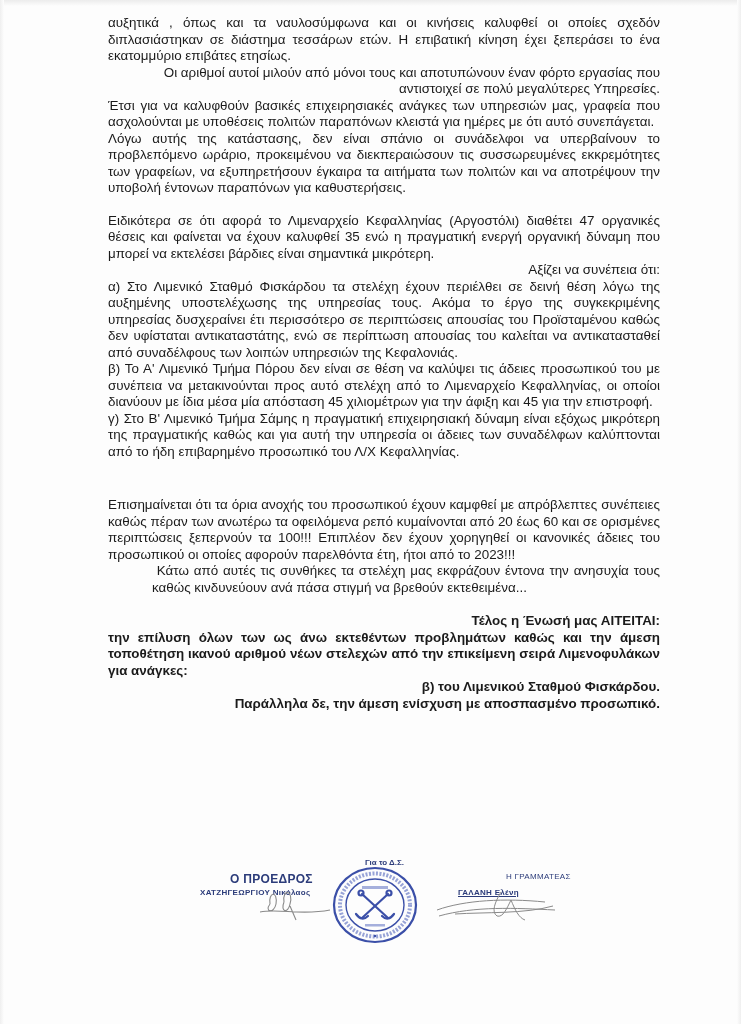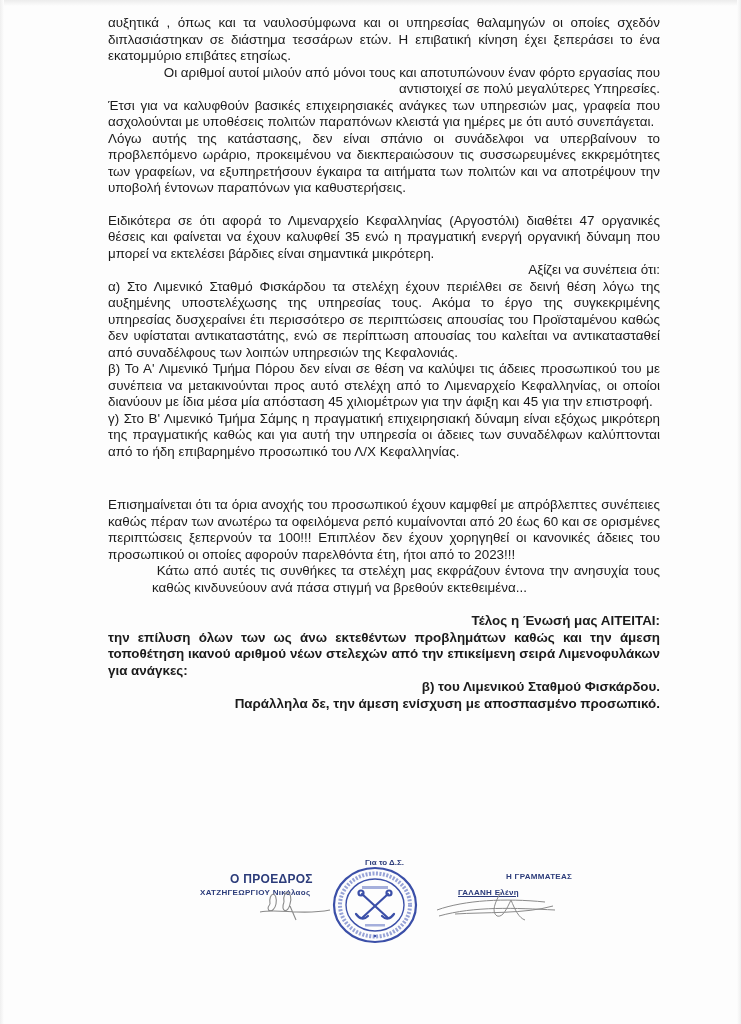--- a/index.html
+++ b/index.html
@@ -37,41 +37,41 @@
   .sig-for-board {
     position: absolute; left: 165px; top: 0; font-size: 8px; font-weight: bold; color: #2c3c7a;
   }
   .sig-president-title {
     position: absolute; left: 30px; top: 14px; font-size: 12px; font-weight: bold; color: #2c3c7a; letter-spacing: 0.3px;
   }
   .sig-president-name {
     position: absolute; left: 0; top: 30px; font-size: 8px; font-weight: bold; color: #2c3c7a; letter-spacing: 0.3px;
   }
   .sig-secretary-title {
-    position: absolute; left: 258px; top: 14px; font-size: 8px; font-weight: bold; color: #2c3c7a; letter-spacing: 0.3px; padding-left: 48px;
+    position: absolute; left: 258px; top: 14px; font-size: 8px; font-weight: normal; color: #2c3c7a; letter-spacing: 0.3px; padding-left: 48px;
   }
   .sig-secretary-name {
     position: absolute; left: 258px; top: 30px; font-size: 8px; font-weight: bold; color: #2c3c7a; letter-spacing: 0.3px;
     text-decoration: underline;
   }
   .stamp {
     position: absolute; left: 132px; top: 6px; width: 86px; height: 80px;
   }
   .scribble-president { position: absolute; left: 50px; top: 24px; width: 90px; height: 40px; }
   .scribble-secretary { position: absolute; left: 235px; top: 26px; width: 130px; height: 40px; }
 </style>
 </head>
 <body>
 
 <div class="page-edge-top"></div>
 <div class="page-edge-left"></div>
 <div class="page-edge-right"></div>
 
 <div class="content">
-  <p class="para">αυξητικά , όπως και τα ναυλοσύμφωνα και οι υπηρεσίας θαλαμηγών οι οποίες σχεδόν διπλασιάστηκαν σε διάστημα τεσσάρων ετών. Η επιβατική κίνηση έχει ξεπεράσει το ένα εκατομμύριο επιβάτες ετησίως.</p>
+  <p class="para">αυξητικά , όπως και τα ναυλοσύμφωνα και οι κινήσεις καλυφθεί οι οποίες σχεδόν διπλασιάστηκαν σε διάστημα τεσσάρων ετών. Η επιβατική κίνηση έχει ξεπεράσει το ένα εκατομμύριο επιβάτες ετησίως.</p>
   <p class="para last-left">Οι αριθμοί αυτοί μιλούν από μόνοι τους και αποτυπώνουν  έναν φόρτο εργασίας που αντιστοιχεί σε πολύ μεγαλύτερες Υπηρεσίες.</p>
   <p class="para">Έτσι για να καλυφθούν βασικές επιχειρησιακές ανάγκες των υπηρεσιών μας, γραφεία που ασχολούνται με υποθέσεις πολιτών παραπόνων κλειστά για ημέρες με ότι αυτό συνεπάγεται.</p>
   <p class="para">Λόγω αυτής της κατάστασης, δεν είναι σπάνιο οι συνάδελφοι να υπερβαίνουν το προβλεπόμενο ωράριο, προκειμένου να διεκπεραιώσουν τις συσσωρευμένες εκκρεμότητες των γραφείων, να εξυπηρετήσουν έγκαιρα τα αιτήματα των πολιτών και να αποτρέψουν την υποβολή έντονων παραπόνων για καθυστερήσεις.</p>
 
   <div class="gap"></div>
 
   <p class="para">Ειδικότερα σε ότι αφορά το Λιμεναρχείο Κεφαλληνίας (Αργοστόλι) διαθέτει 47 οργανικές θέσεις και φαίνεται να έχουν καλυφθεί 35 ενώ η πραγματική ενεργή οργανική δύναμη που μπορεί να εκτελέσει βάρδιες είναι σημαντικά μικρότερη.</p>
   <p class="para last-left">Αξίζει να συνέπεια ότι:</p>
   <p class="para">α) Στο Λιμενικό Σταθμό Φισκάρδου τα στελέχη έχουν περιέλθει σε δεινή θέση λόγω της αυξημένης υποστελέχωσης της υπηρεσίας τους. Ακόμα το έργο της συγκεκριμένης υπηρεσίας δυσχεραίνει έτι περισσότερο σε περιπτώσεις απουσίας του Προϊσταμένου καθώς δεν υφίσταται αντικαταστάτης, ενώ σε περίπτωση απουσίας του καλείται να αντικατασταθεί από συναδέλφους των λοιπών υπηρεσιών της Κεφαλονιάς.</p>
   <p class="para">β) Το Α' Λιμενικό Τμήμα Πόρου δεν είναι σε θέση να καλύψει τις άδειες προσωπικού του με συνέπεια να μετακινούνται προς αυτό στελέχη από το Λιμεναρχείο Κεφαλληνίας, οι οποίοι διανύουν με ίδια μέσα μία  απόσταση 45 χιλιομέτρων για την άφιξη και 45 για την επιστροφή.</p>

